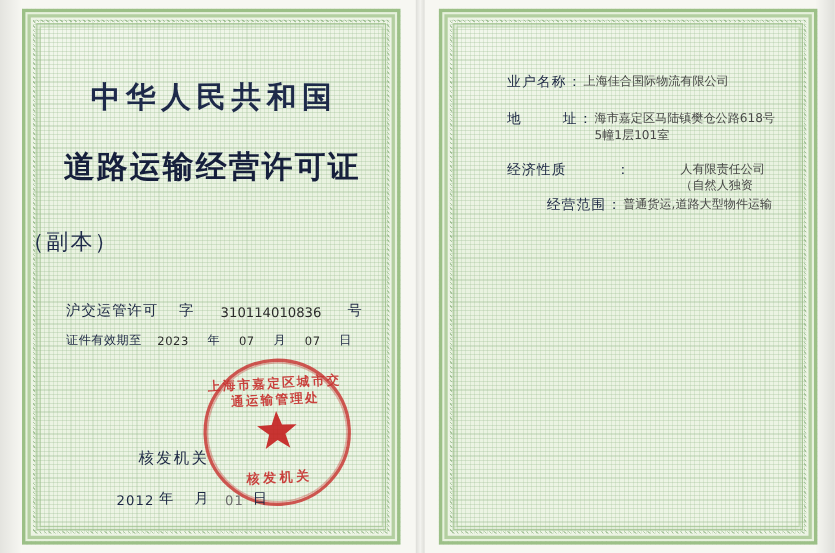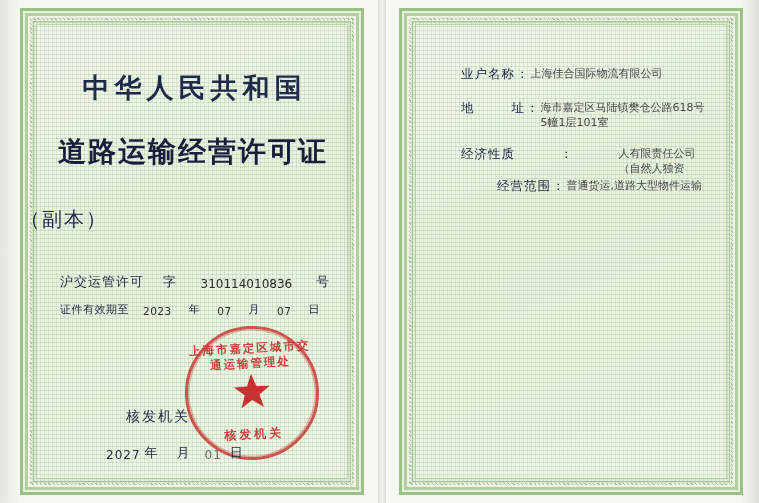--- a/index.html
+++ b/index.html
@@ -349,21 +349,21 @@
             <svg viewBox="0 0 100 100" aria-hidden="true">
               <polygon points="50,4 61.8,35.5 95,36.5 68.5,57 78,89 50,70 22,89 31.5,57 5,36.5 38.2,35.5" fill="#c41a1a"></polygon>
             </svg>
           </div>
           <div class="seal-text-bottom">核发机关</div>
         </div>
 
         <div class="issuer-label">核发机关</div>
 
         <div class="date-line">
-          <span class="yr">2027</span>
+          <span class="yr">2012</span>
           <span class="unit">年</span>
           <span class="unit">月</span>
           <span class="dayv">01</span>
           <span class="unit">日</span>
         </div>
 
       </div>
     </div>
   </div>
 

